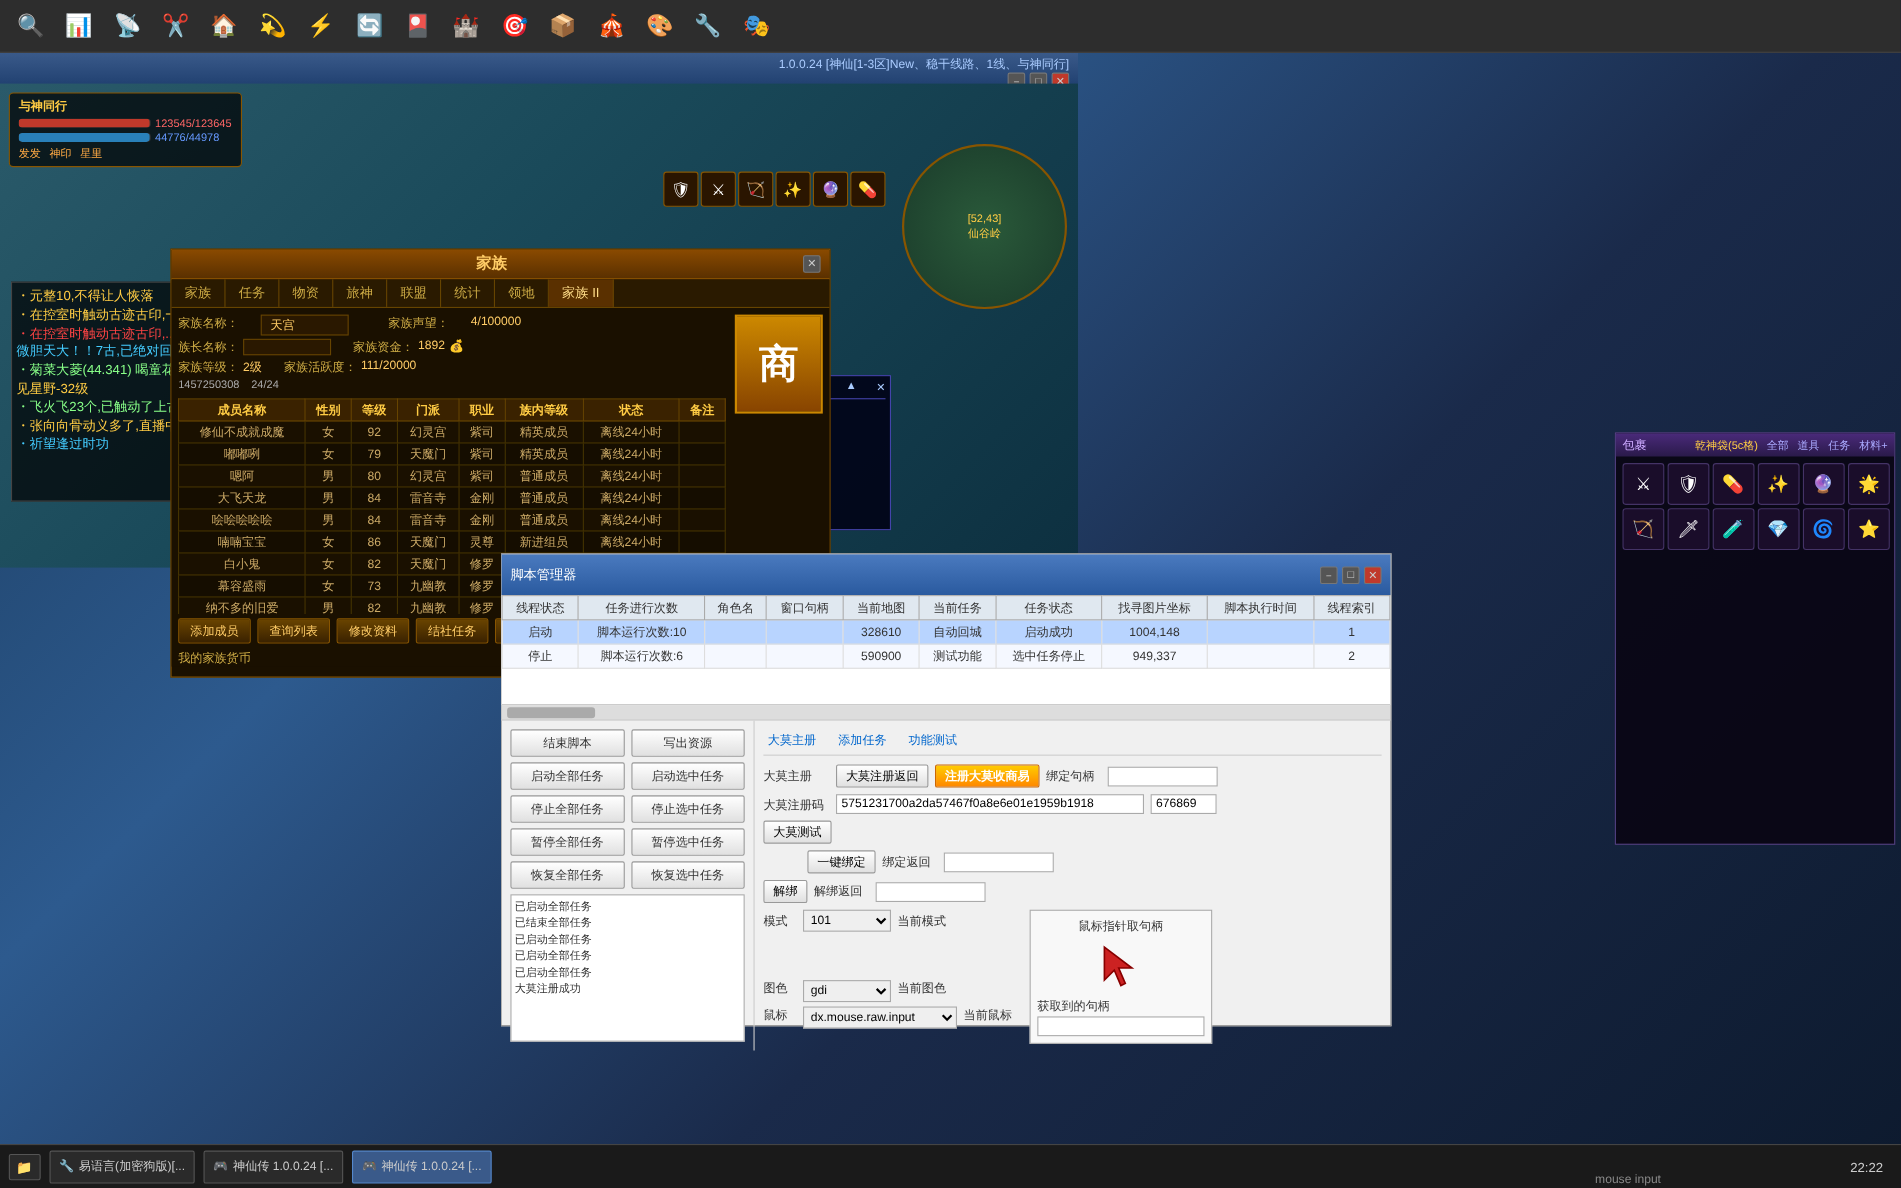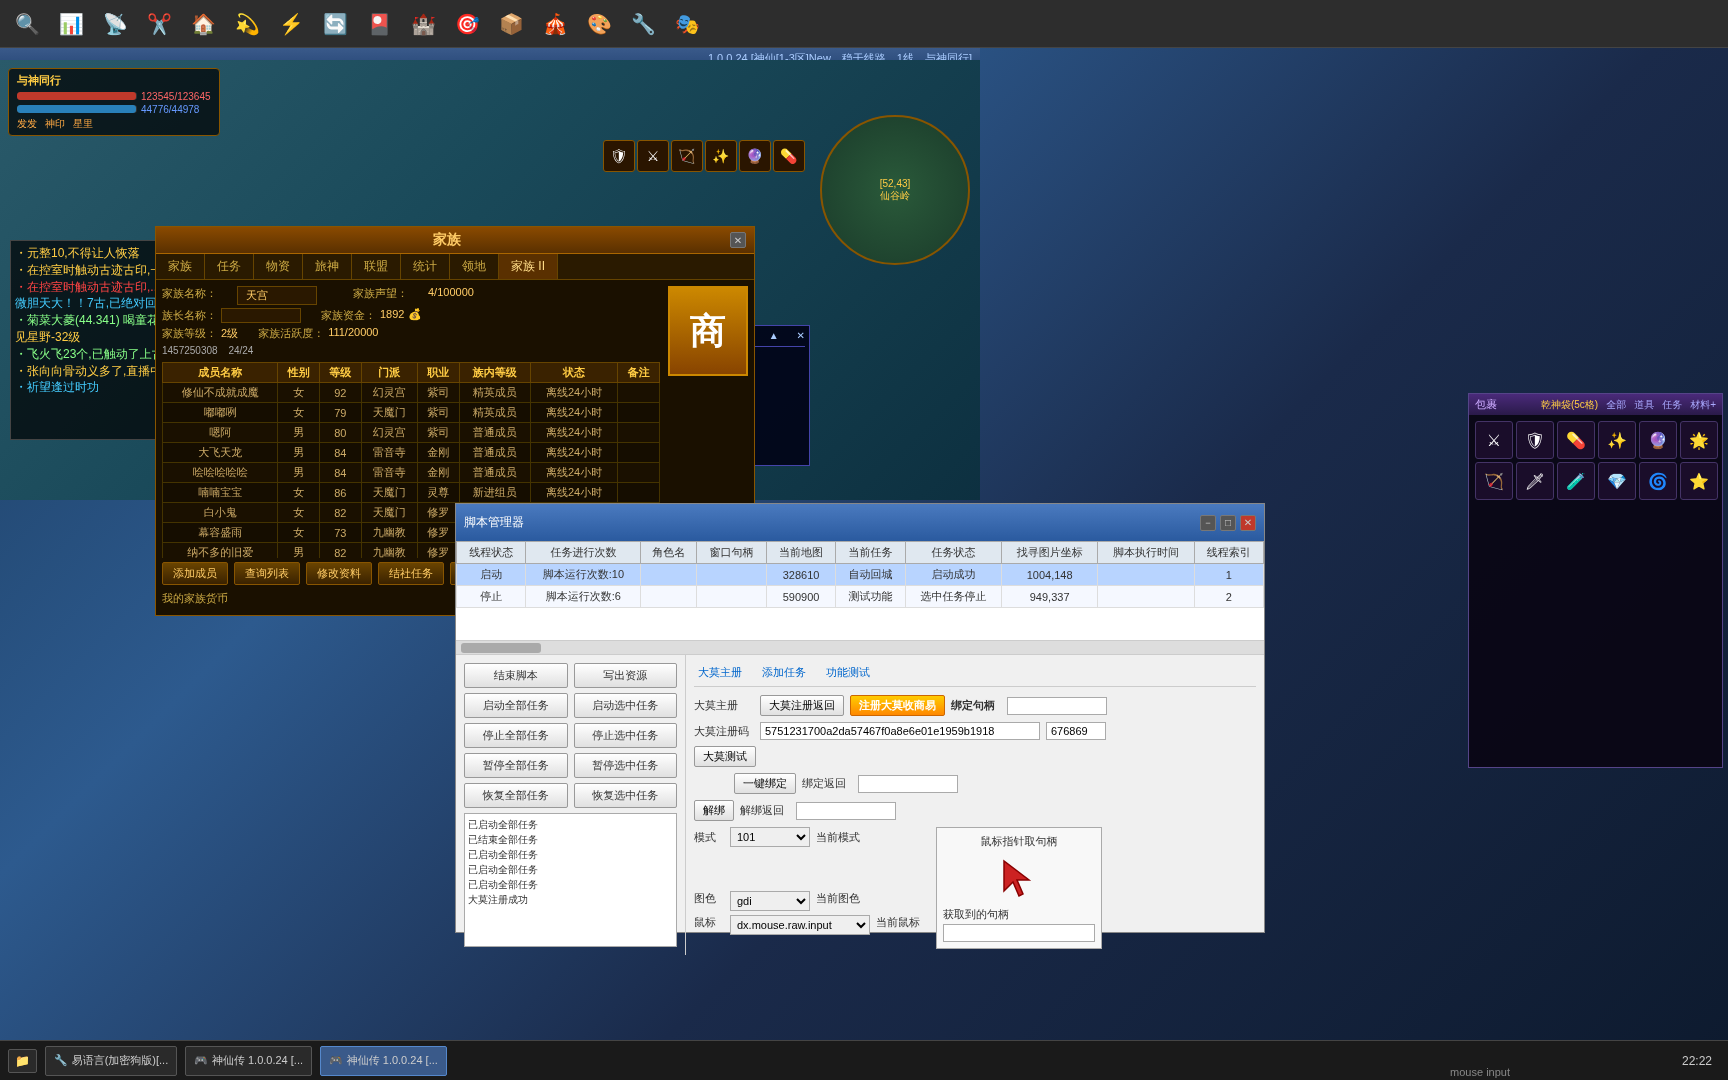--- a/index.html
+++ b/index.html
@@ -245,21 +245,21 @@
 
   <div style="position:absolute;top:0;left:0;width:980px;background:linear-gradient(to bottom,#3a5a8a,#1a3a6a);padding:3px 8px;display:flex;align-items:flex-end;justify-content:space-between;border-bottom:1px solid #5588cc;flex-direction:column;">
     <span style="color:#aaccff;font-size:11px;">1.0.0.24 [神仙[1-3区]New、稳干线路、1线、与神同行]</span>
     <div style="display:flex;gap:4px;">
       <div class="win-btn">－</div>
       <div class="win-btn">□</div>
       <div class="win-btn close">✕</div>
     </div>
   </div>
 
-  <div style="position:absolute;top:12px;left:0;width:980px;height:440px;background:linear-gradient(135deg,#2a5a6a 0%,#1a4a5a 40%,#0d3040 100%);overflow:hidden;">
+  <div style="position:absolute;top:28px;left:0;width:980px;height:440px;background:linear-gradient(135deg,#2a5a6a 0%,#1a4a5a 40%,#0d3040 100%);overflow:hidden;">
 
     <div style="position:absolute;top:8px;left:8px;background:rgba(0,0,0,0.7);border:1px solid #885500;border-radius:4px;padding:4px 8px;">
       <div style="color:#ffcc44;font-size:11px;font-weight:bold;">与神同行</div>
       <div style="display:flex;align-items:center;gap:4px;margin-top:2px;">
         <div class="health-bar">
           <div class="health-fill" style="width:99%;"></div>
         </div>
         <span style="color:#ff6666;font-size:10px;"><span>123545</span>/<span>123645</span></span>
       </div>
       <div style="display:flex;align-items:center;gap:4px;margin-top:1px;">
@@ -611,21 +611,21 @@
         <div style="display:flex;gap:12px;margin-bottom:8px;border-bottom:1px solid #ccc;padding-bottom:4px;">
           <a class="tab-link">大莫主册</a>
           <a class="tab-link">添加任务</a>
           <a class="tab-link">功能测试</a>
         </div>
 
         <div style="display:flex;align-items:center;gap:6px;margin-bottom:6px;">
           <span style="min-width:60px;color:#333;">大莫主册</span>
           <button style="background:linear-gradient(to bottom,#fff,#e0e0e0);border:1px solid #999;padding:2px 8px;font-size:11px;cursor:pointer;border-radius:2px;">大莫注册返回</button>
           <button style="background:linear-gradient(to bottom,#ffcc00,#ff8800);border:1px solid #cc6600;color:#fff;padding:2px 8px;font-size:11px;cursor:pointer;font-weight:bold;border-radius:2px;">注册大莫收商易</button>
-          <span style="min-width:50px;color:#333;font-weight:bold;">绑定句柄</span>
+          <span style="min-width:50px;color:#333;">绑定句柄</span>
           <input type="text" style="width: 100px; padding: 2px 4px; border: 1px solid rgb(170, 170, 170); font-size: 11px;" value="">
         </div>
         <div style="display:flex;align-items:center;gap:6px;margin-bottom:6px;">
           <span style="min-width:60px;color:#333;">大莫注册码</span>
           <input type="text" style="width: 280px; padding: 2px 4px; border: 1px solid rgb(170, 170, 170); font-size: 11px;" value="5751231700a2da57467f0a8e6e01e1959b1918">
           <input type="text" style="width: 60px; padding: 2px 4px; border: 1px solid rgb(170, 170, 170); font-size: 11px;" value="676869">
         </div>
         <div style="display:flex;align-items:center;gap:6px;margin-bottom:6px;">
           <button style="background:linear-gradient(to bottom,#fff,#e0e0e0);border:1px solid #999;padding:2px 8px;font-size:11px;cursor:pointer;border-radius:2px;">大莫测试</button>
         </div>

